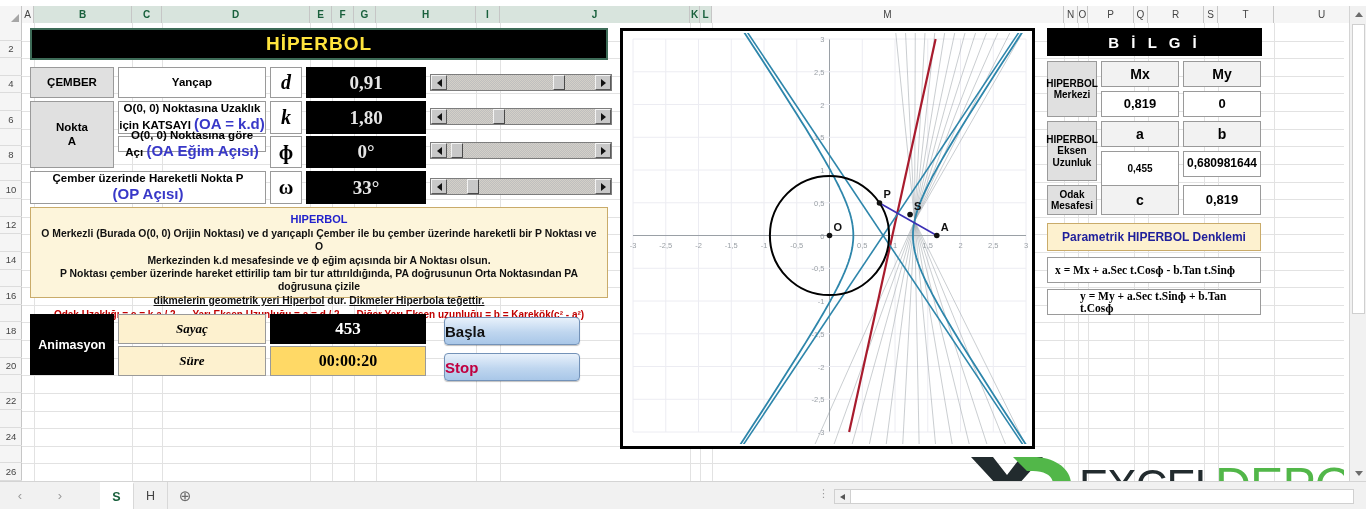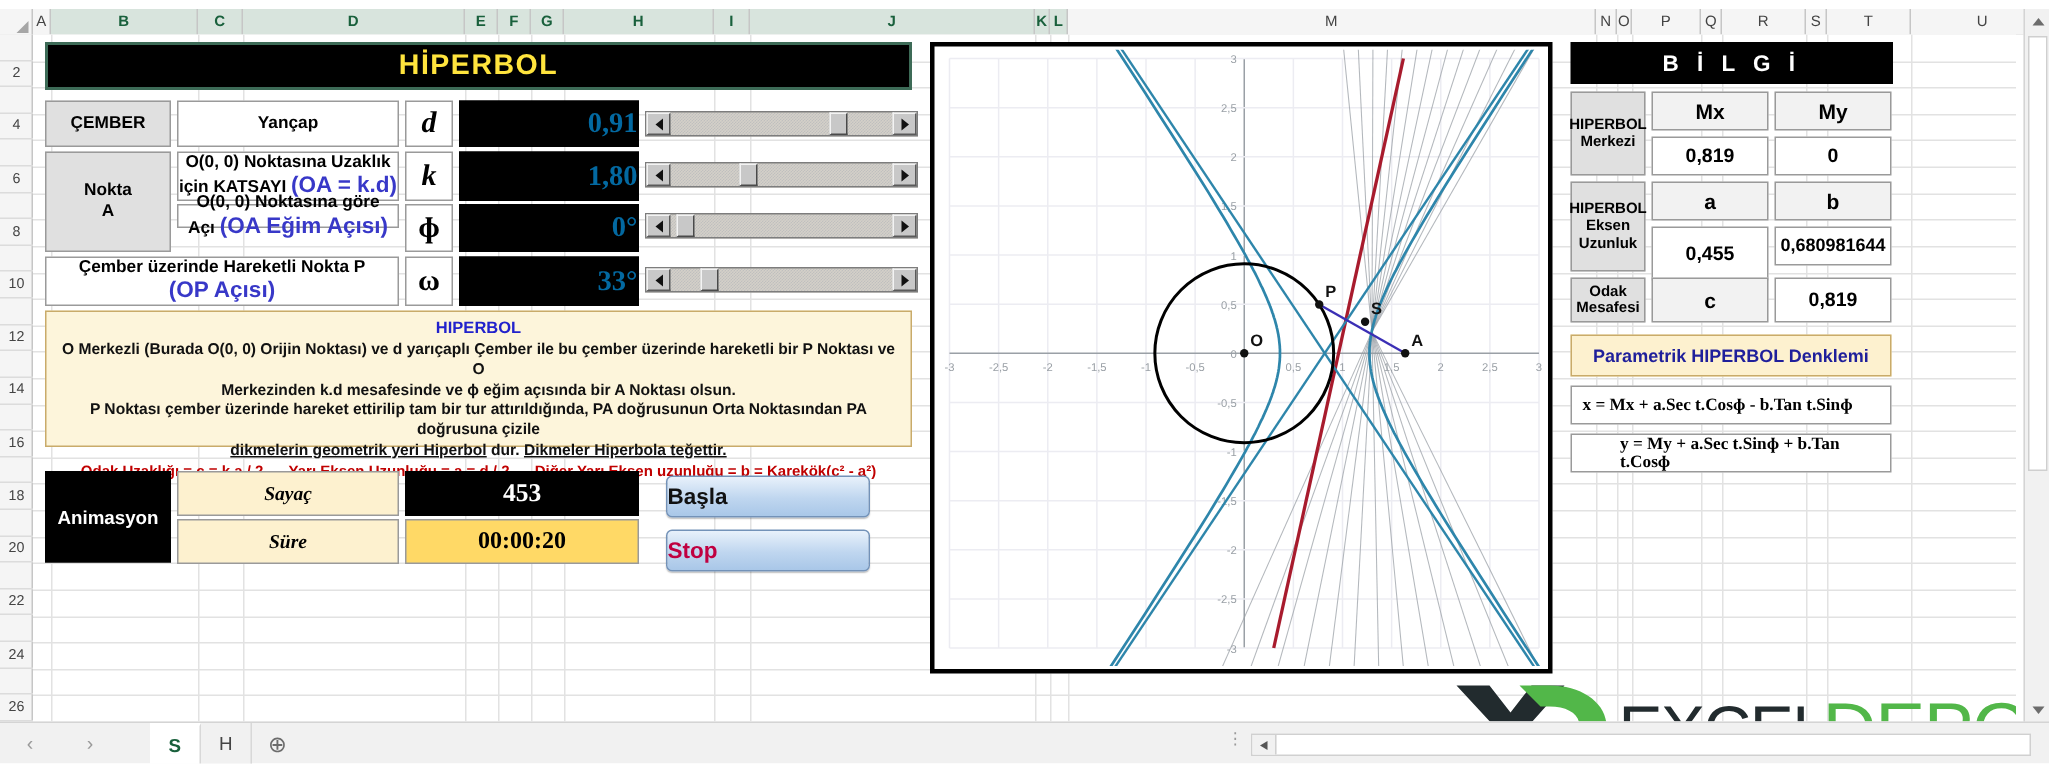--- a/index.html
+++ b/index.html
@@ -69,22 +69,22 @@
   
   .cellbox {
     position: absolute; border: 1px solid #9a9a9a; background: #f2f2f2;
     display: flex; align-items: center; justify-content: center;
     text-align: center; font-size: 11.5px; font-weight: bold; color: #000;
     line-height: 1.15;
   }
   .cellbox.white { background: #ffffff; }
   .cellbox.gray  { background: #e0e0e0; }
   .cellbox.black {
-    background: #000; color: #0369a1; border: 1px solid #000;
-    font-family: "Liberation Serif", serif; font-size: 19px; font-weight: bold; justify-content: flex-end;
+    background: #000; color: #e5e5e5; border: 1px solid #000;
+    font-family: "Liberation Serif", serif; font-size: 19px; font-weight: bold;
   }
   .cellbox.sym {
     background: #ffffff; font-family: "Liberation Serif", serif;
     font-size: 20px; font-style: italic; font-weight: bold;
   }
   .cellbox.sym.upright { font-style: normal; }
   .sub { color: #3838c8; font-size: 15px; font-weight: bold; }
   .twoline { flex-direction: column; }
 
   
@@ -601,21 +601,21 @@
       <span>HIPERBOL</span>
       <span>Eksen</span>
       <span>Uzunluk</span>
     </div>
     <div class="cellbox" style="left:1079px; top:98px; width:78px; height:26px; font-size:14px;">
       <span>a</span>
     </div>
     <div class="cellbox" style="left:1161px; top:98px; width:78px; height:26px; font-size:14px;">
       <span>b</span>
     </div>
-    <div class="cellbox white" style="left:1079px; top:128px; width:78px; height:36px; font-size:13px;">
+    <div class="cellbox white" style="left:1079px; top:128px; width:78px; height:36px; font-size:10px;">
       <span>0,455</span>
     </div>
     <div class="cellbox white" style="left:1161px; top:128px; width:78px; height:26px; font-size:12px;">
       <span>0,680981644</span>
     </div>
 
     <div class="cellbox gray twoline" style="left:1025px; top:162px; width:50px; height:30px; font-size:10px;">
       <span>Odak</span>
       <span>Mesafesi</span>
     </div>

